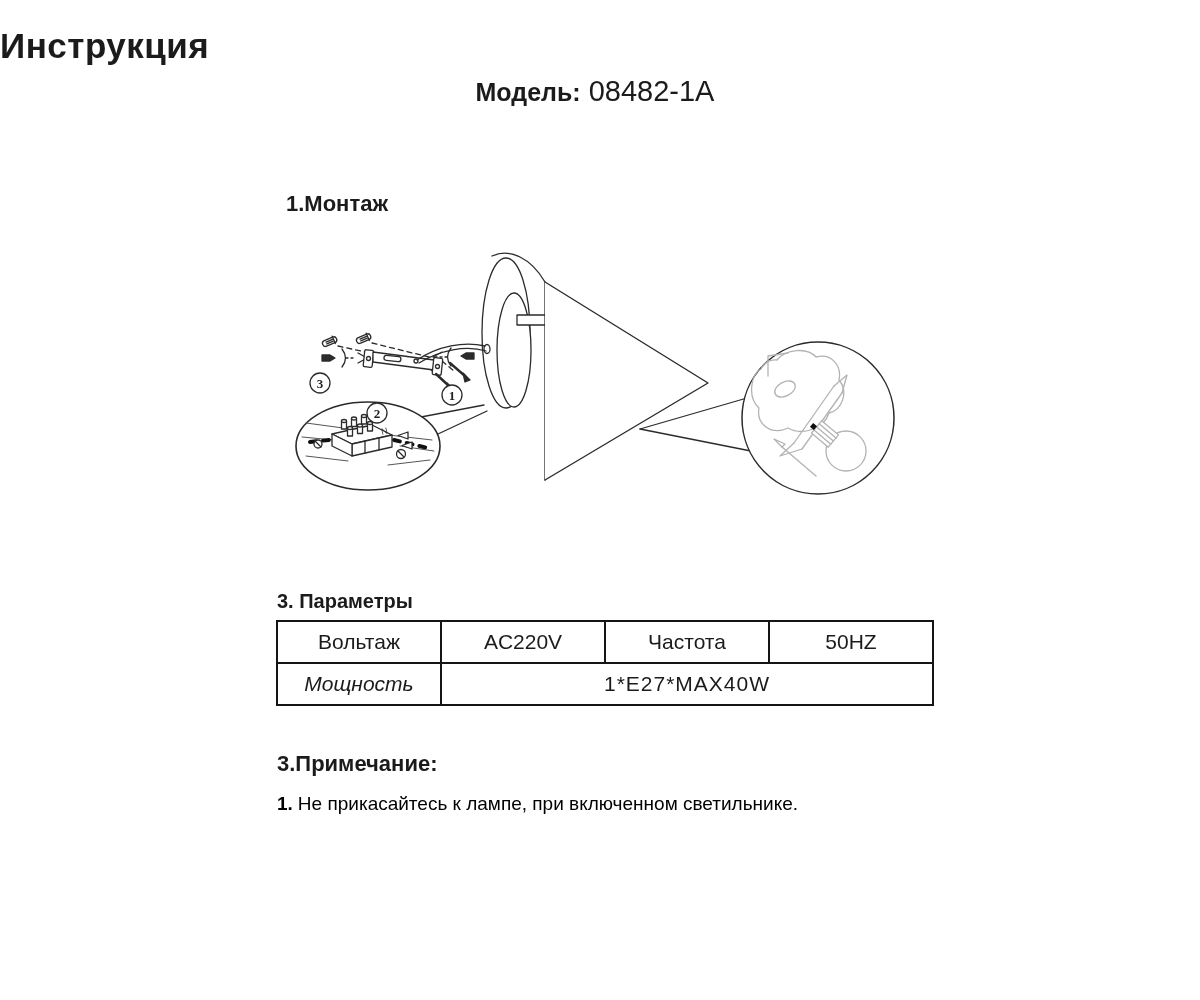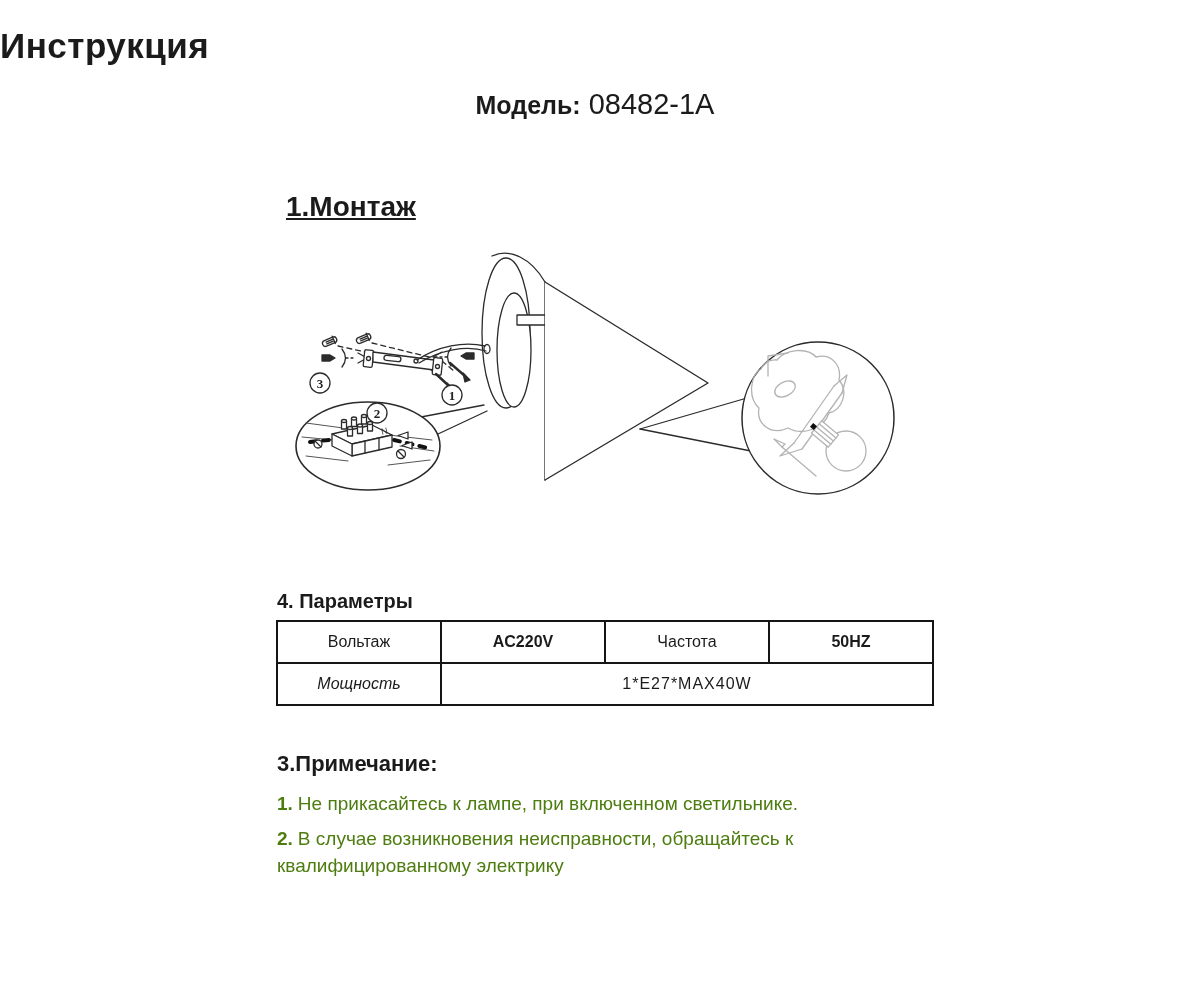--- a/index.html
+++ b/index.html
@@ -9,45 +9,45 @@
     background:#ffffff;
     font-family:"Liberation Sans",sans-serif;
     color:#1b1b1b;
     overflow:hidden;
   }
   .doc-title{
     position:absolute;top:26px;left:0;width:1190px;
     text-align:left;font-size:35px;font-weight:700;letter-spacing:.5px;
   }
   .model-line{
-    position:absolute;top:88px;left:0;width:1190px;
+    position:absolute;top:75px;left:0;width:1190px;
     text-align:center;
   }
   .model-line .lbl{font-size:25px;font-weight:700;}
   .model-line .val{font-size:29px;font-weight:400;margin-left:8px;}
   .sec-heading{position:absolute;font-weight:700;}
-  #h-montage{left:286px;top:191px;font-size:28px;text-decoration:underline;}
+  #h-montage{left:286px;top:191px;font-size:22px;}
   #h-params{left:277px;top:590px;font-size:20px;}
   #h-notes{left:277px;top:751px;font-size:22px;}
   .diagram{position:absolute;left:288px;top:243px;width:620px;height:265px;}
 
   table.params{
     position:absolute;left:276px;top:620px;width:658px;
     border-collapse:collapse;table-layout:fixed;
   }
   table.params td{
     border:2px solid #151515;height:40px;text-align:center;vertical-align:middle;
-    font-size:16px;padding:0;
-  }
-  td.val{font-weight:700;}
+    font-size:21px;padding:0;
+  }
+  td.val{font-weight:400;}
   td.pwr-label{font-size:22px;font-style:italic;}
   td.pwr-val{font-weight:400;font-size:20px;letter-spacing:1px;}
 
   .notes{position:absolute;left:277px;top:790px;width:672px;}
-  .note{font-size:19px;line-height:27px;margin:0 0 8px 0;color:#4d7c0f;}
+  .note{font-size:19px;line-height:27px;margin:0 0 8px 0;color:#000000;}
   .note b{margin-right:5px;}
 
   svg text.callout{font-family:"Liberation Serif",serif;font-size:13px;font-weight:600;fill:#222;}
   svg text.tinylbl{font-family:"Liberation Sans",sans-serif;font-size:9px;fill:#333;}
 </style>
 </head>
 <body>
 
 <div class="page">
 
@@ -210,37 +210,36 @@
             <line x1="-11" y1="4" x2="11" y2="4"></line>
           </g>
           <path d="M494,204 L528,233"></path>
           <path d="M494,204 L486,196 L497,201 Z"></path>
         </g>
         <rect x="523" y="181" width="5" height="5" fill="#111" stroke="none" transform="rotate(40 525.5 183.5)"></rect>
       </g>
     </g>
   </svg>
 
-  <div class="sec-heading" id="h-params">4. Параметры</div>
+  <div class="sec-heading" id="h-params">3. Параметры</div>
 
   <table class="params">
     <tbody>
         <tr>
       <td style="width:25%">Вольтаж</td>
       <td style="width:25%" class="val">AC220V</td>
       <td style="width:25%">Частота</td>
       <td style="width:25%" class="val">50HZ</td>
     </tr>
     <tr>
       <td class="pwr-label">Мощность</td>
       <td class="pwr-val" colspan="3">1*E27*MAX40W</td>
     </tr>
   </tbody>
     </table>
 
   <div class="sec-heading" id="h-notes">3.Примечание:</div>
 
   <div class="notes">
     <p class="note"><b>1.</b><span>Не прикасайтесь к лампе, при включенном светильнике.</span></p>
-    <p class="note"><b>2.</b><span>В случае возникновения неисправности, обращайтесь к квалифицированному электрику</span></p>
   </div>
 
 </div>
 
 </body></html>

